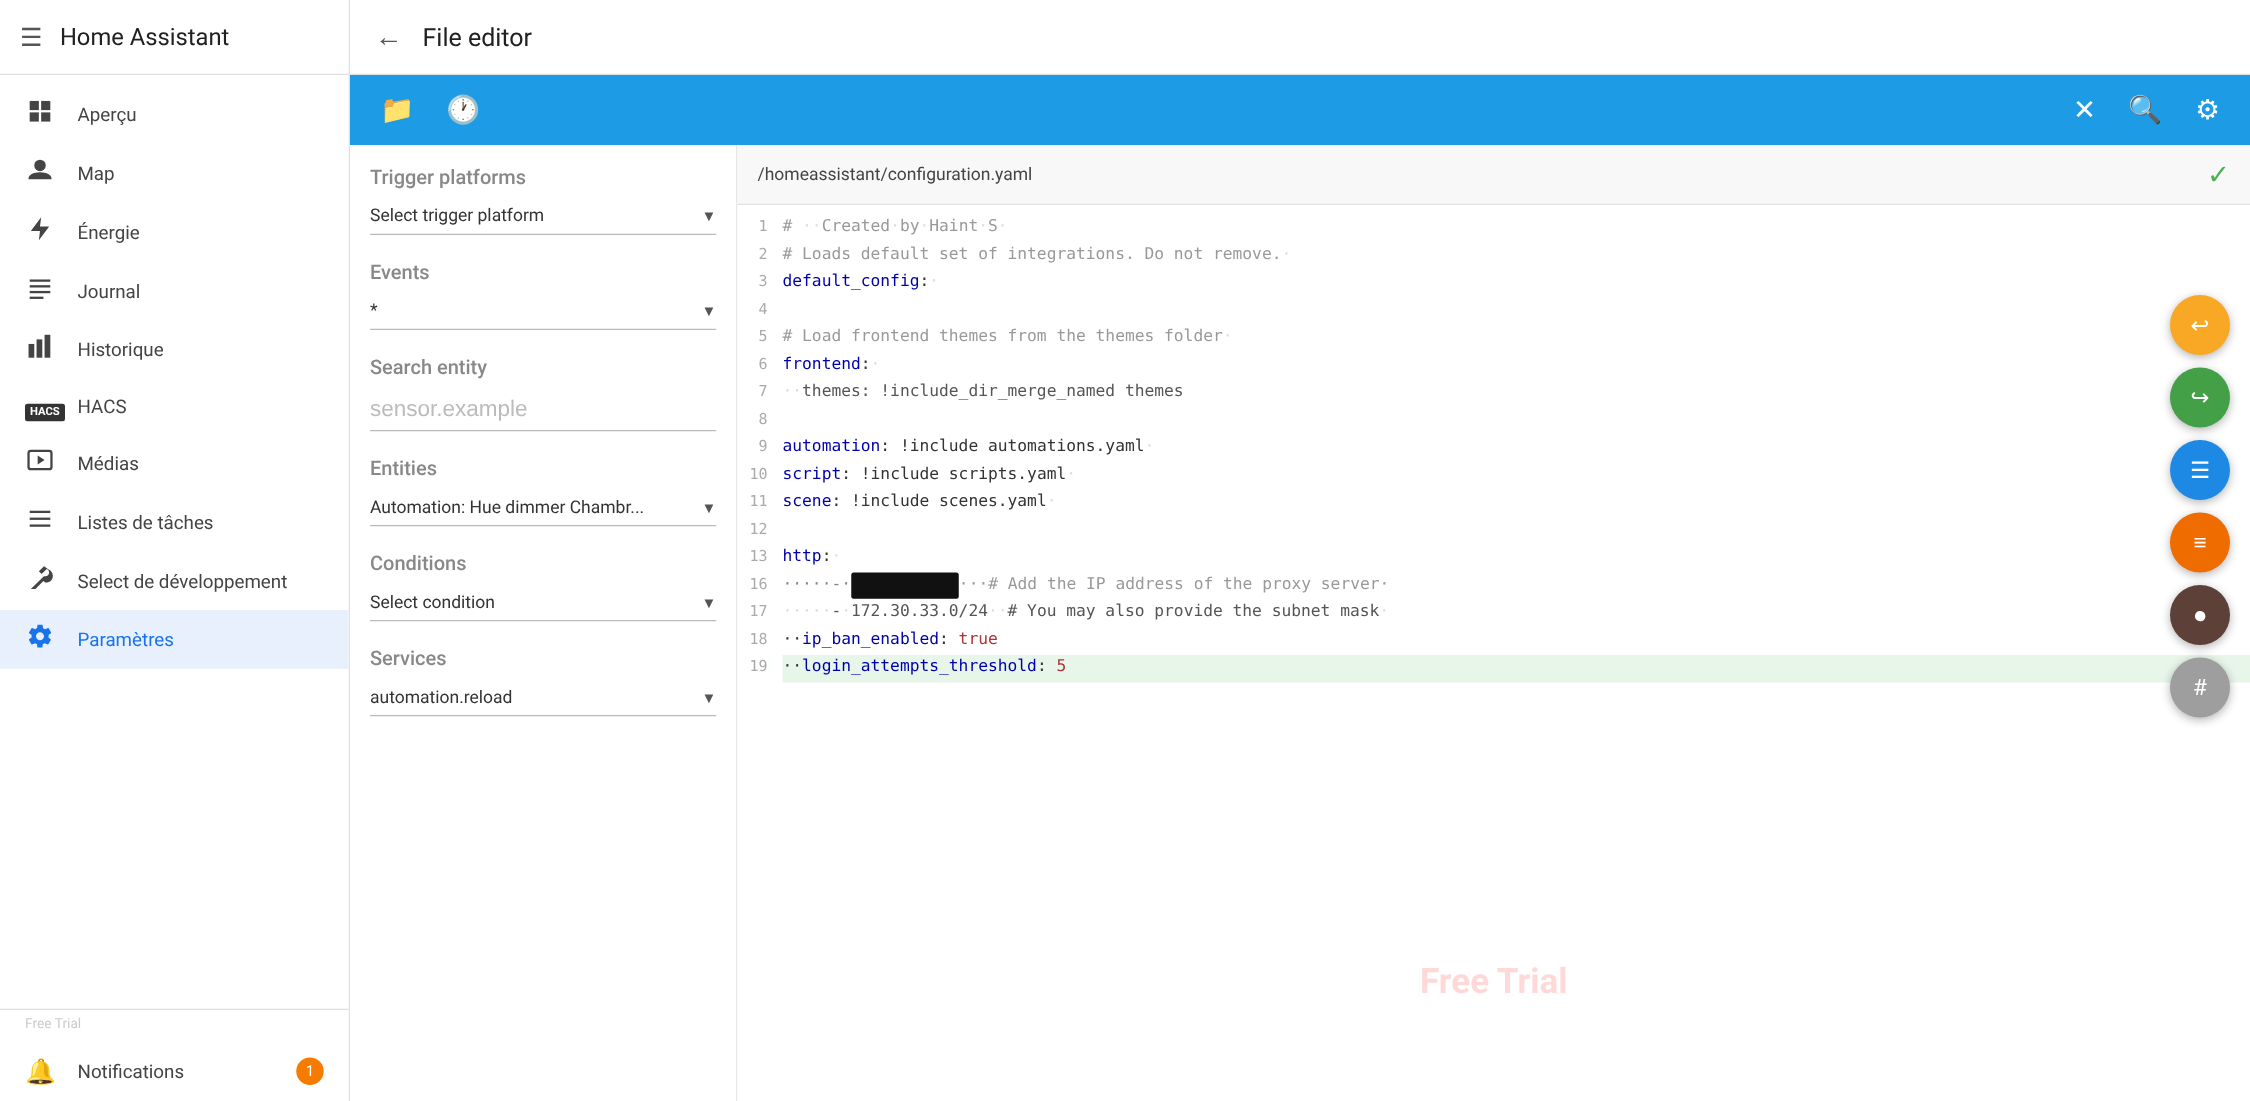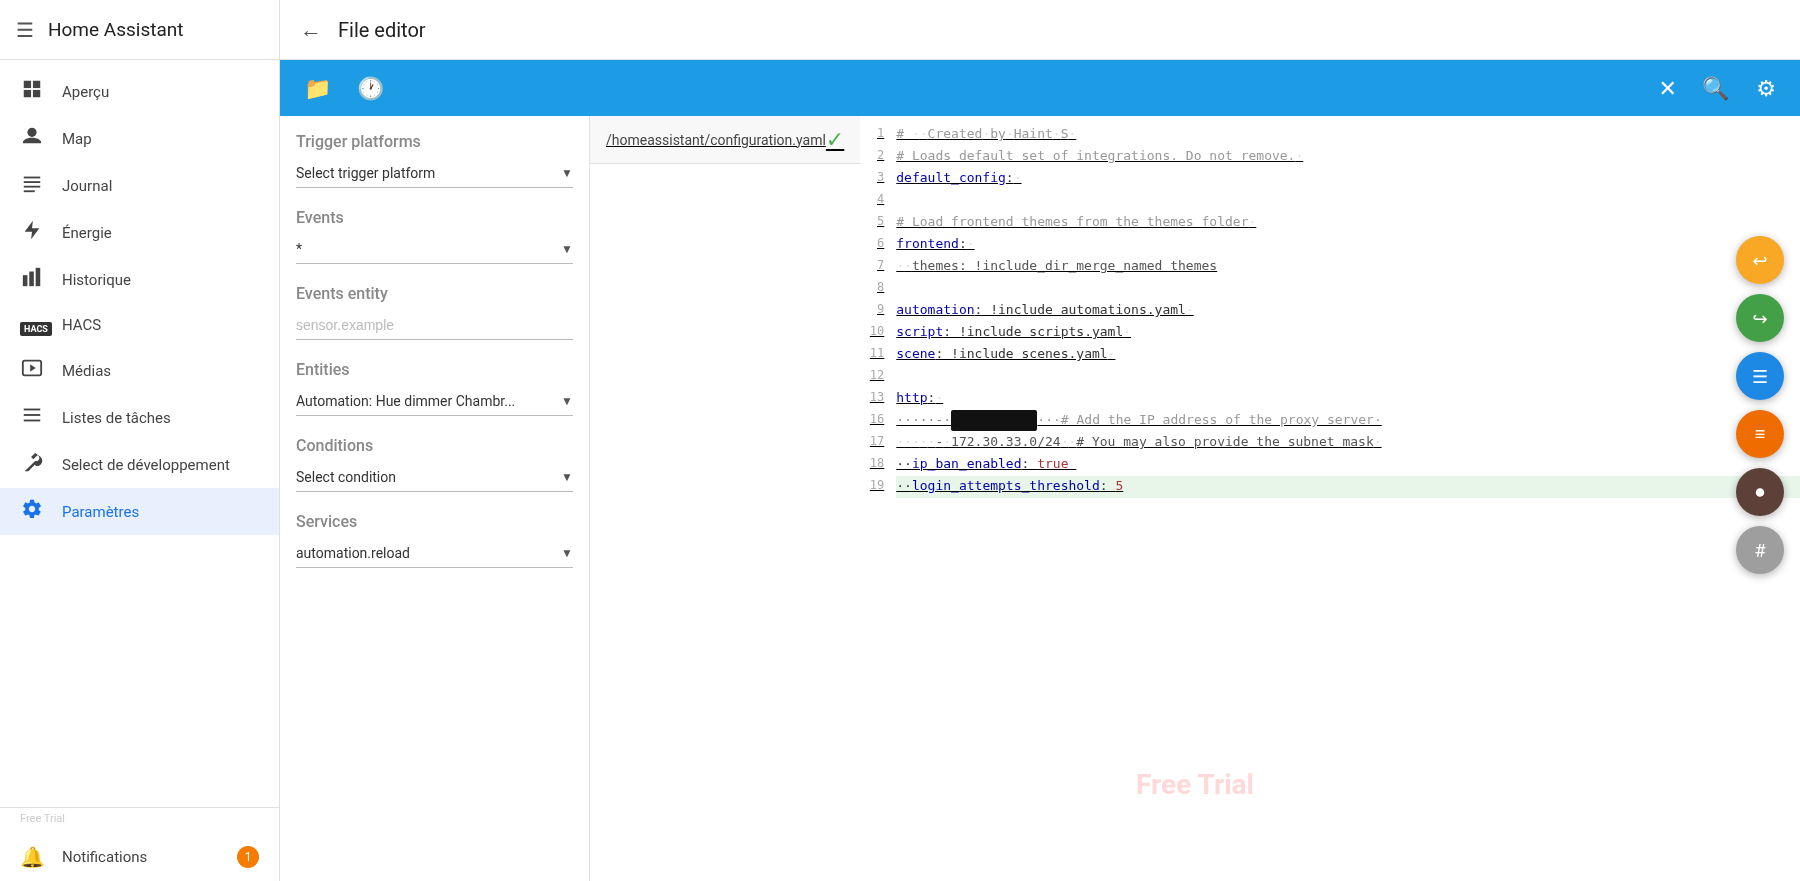--- a/index.html
+++ b/index.html
@@ -167,36 +167,35 @@
       cursor: pointer;
       font-size: 14px;
       color: #333;
     }
     .panel-select .arrow { color: #555; font-size: 12px; }
     .panel-input {
       width: 100%;
       border: none;
       border-bottom: 1px solid #bbb;
       padding: 6px 0;
-      font-size: 14px;
+      font-size: 18px;
       color: #999;
       outline: none;
       background: transparent;
     }
     .panel-input::placeholder { color: #bbb; }
 
     
     .right-panel {
       flex: 1;
       display: flex;
-      flex-direction: row;
+      flex-direction: column;
       background: #fff;
       position: relative;
       overflow: hidden;
-      text-decoration: underline;
     }
     .file-path-bar {
       display: flex;
       align-items: center;
       padding: 0 16px;
       height: 48px;
       background: #f8f8f8;
       border-bottom: 1px solid #e0e0e0;
     }
     .file-path {
@@ -307,32 +306,32 @@
     </div>
       <div class="sidebar-item">
       <span class="item-icon"><svg width="22" height="22" viewBox="0 0 24 24" fill="currentColor">
             <circle cx="12" cy="8" r="5"></circle>
             <path d="M12 14c-6 0-10 2.5-10 5v1h20v-1c0-2.5-4-5-10-5z"></path>
           </svg></span>
       <span class="item-label">Map</span>
     </div>
       <div class="sidebar-item">
       <span class="item-icon"><svg width="22" height="22" viewBox="0 0 24 24" fill="currentColor">
+            <polygon points="13,2 4,14 12,14 11,22 20,10 12,10"></polygon>
+          </svg></span>
+      <span class="item-label">Énergie</span>
+    </div>
+      <div class="sidebar-item">
+      <span class="item-icon"><svg width="22" height="22" viewBox="0 0 24 24" fill="currentColor">
             <rect x="3" y="5" width="18" height="2"></rect>
             <rect x="3" y="10" width="18" height="2"></rect>
             <rect x="3" y="15" width="18" height="2"></rect>
             <rect x="3" y="20" width="12" height="2"></rect>
           </svg></span>
       <span class="item-label">Journal</span>
-    </div>
-      <div class="sidebar-item">
-      <span class="item-icon"><svg width="22" height="22" viewBox="0 0 24 24" fill="currentColor">
-            <polygon points="13,2 4,14 12,14 11,22 20,10 12,10"></polygon>
-          </svg></span>
-      <span class="item-label">Énergie</span>
     </div>
       <div class="sidebar-item">
       <span class="item-icon"><svg width="22" height="22" viewBox="0 0 24 24" fill="currentColor">
             <rect x="2" y="10" width="5" height="12"></rect>
             <rect x="9" y="6" width="5" height="16"></rect>
             <rect x="16" y="2" width="5" height="20"></rect>
           </svg></span>
       <span class="item-label">Historique</span>
     </div>
       <div class="sidebar-item">
@@ -407,21 +406,21 @@
 
       <div class="panel-section">
         <div class="panel-label">Events</div>
         <div class="panel-select">
           <span>*</span>
           <span class="arrow">▼</span>
         </div>
       </div>
 
       <div class="panel-section">
-        <div class="panel-label">Events entity</div>
+        <div class="panel-label">Search entity</div>
         <input class="panel-input" type="text" placeholder="sensor.example" style="">
       </div>
 
       <div class="panel-section">
         <div class="panel-label">Entities</div>
         <div class="panel-select">
           <span>Automation: Hue dimmer Chambr...</span>
           <span class="arrow">▼</span>
         </div>
       </div>

